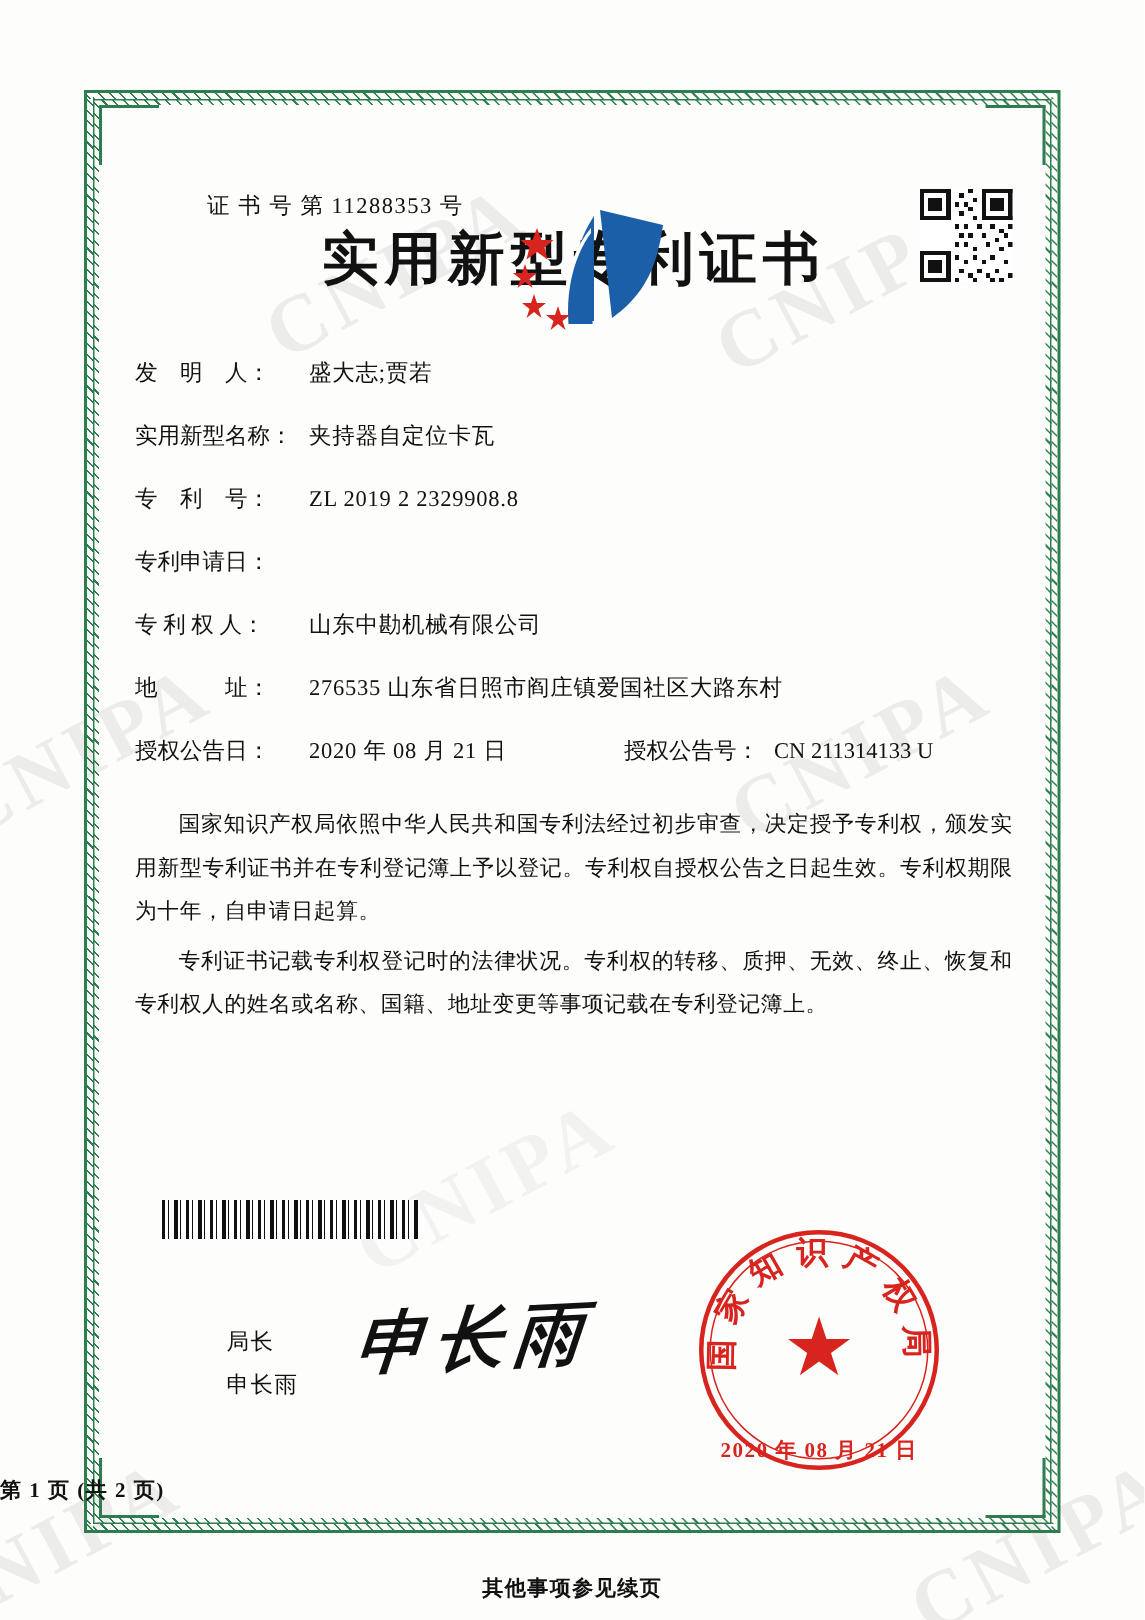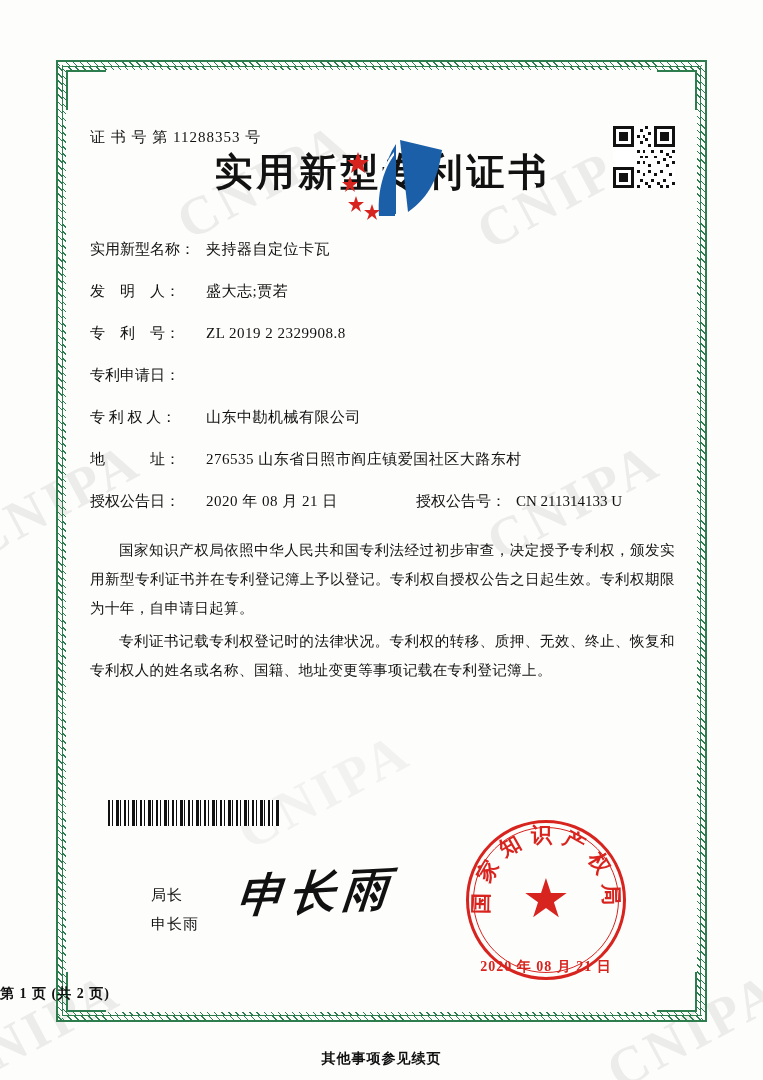--- a/index.html
+++ b/index.html
@@ -91,20 +91,21 @@
   .content {
     position: absolute;
     left: 90px; top: 110px;
     width: 585px;
   }
 
   .cert-no {
     font-size: 15px;
     letter-spacing: 1px;
     margin-top: 18px;
+    margin-left: 48px;
   }
 
   .emblem {
     position: absolute;
     left: 248px;
     top: 24px;
     width: 120px;
     height: 92px;
   }
   .qr {
@@ -352,26 +353,26 @@
           <rect x="18" y="20" width="1" height="1"></rect>
       </g>
     </svg>
 
     <div class="cert-no">证 书 号 第 11288353 号</div>
 
     <div class="title">实用新型专利证书</div>
 
     <div class="fields">
       <div class="frow">
+        <div class="flabel">发　明　人：</div>
+        <div class="fval">盛大志;贾若</div>
+      </div>
+      <div class="frow">
         <div class="flabel">实用新型名称：</div>
         <div class="fval">夹持器自定位卡瓦</div>
-      </div>
-      <div class="frow">
-        <div class="flabel">发　明　人：</div>
-        <div class="fval">盛大志;贾若</div>
       </div>
       <div class="frow">
         <div class="flabel">专　利　号：</div>
         <div class="fval">ZL 2019 2 2329908.8</div>
       </div>
       <div class="frow">
         <div class="flabel">专利申请日：</div>
       </div>
       <div class="frow">
         <div class="flabel">专 利 权 人：</div>

